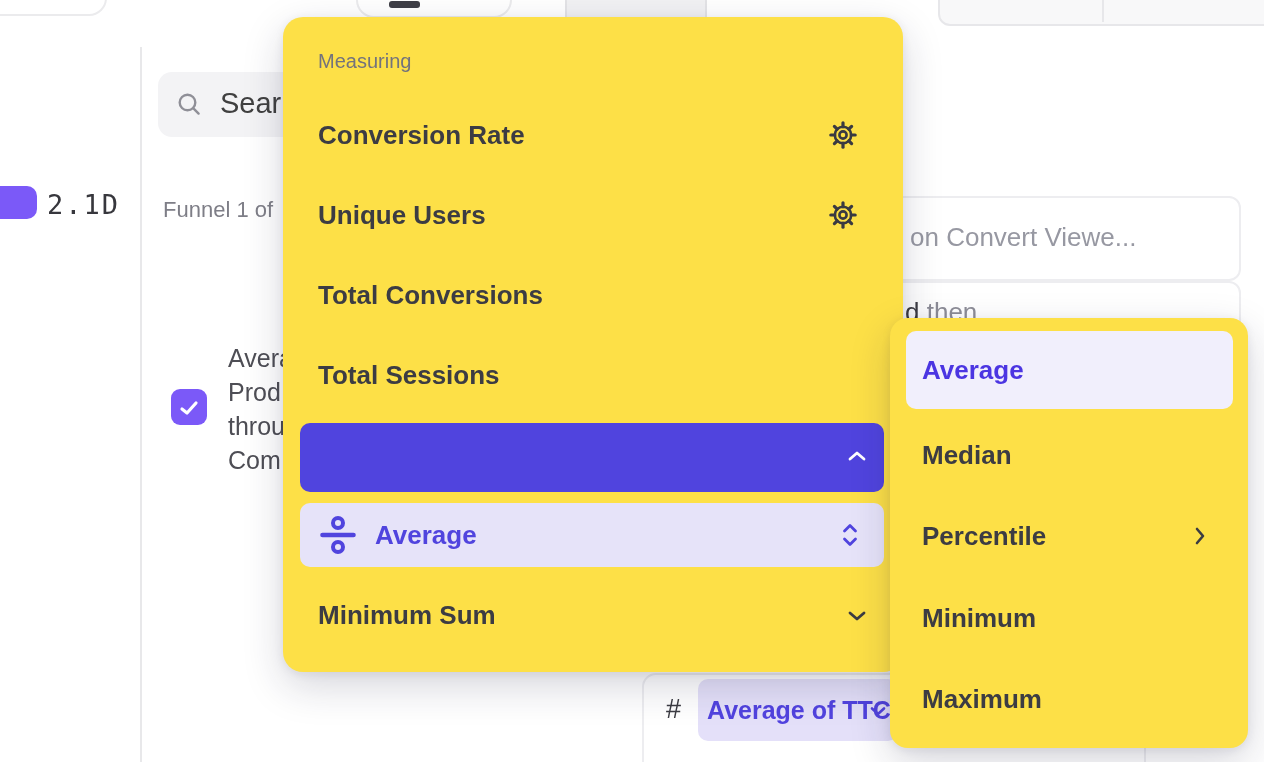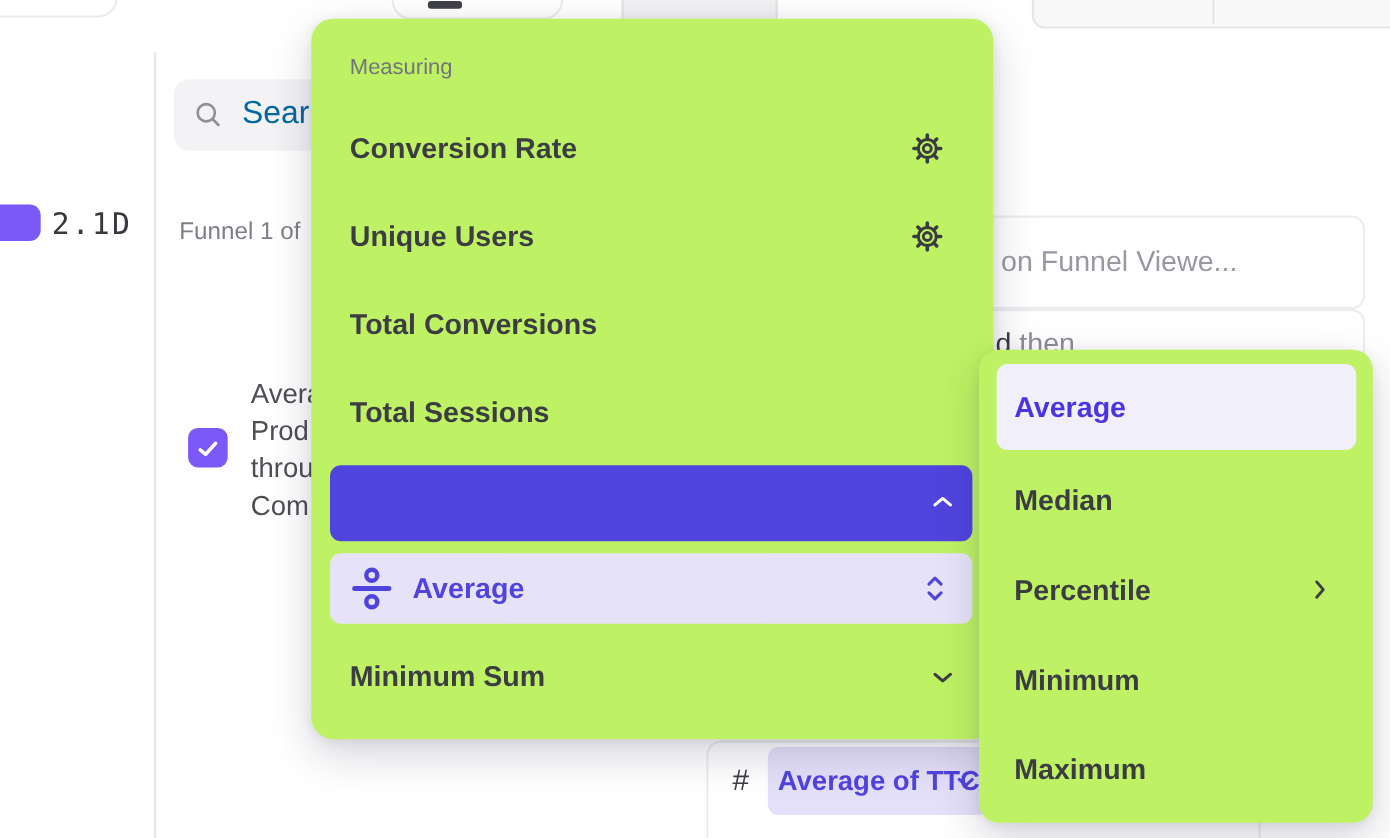--- a/index.html
+++ b/index.html
@@ -2,21 +2,21 @@
 <html><head>
 <meta charset="utf-8">
 <style>
   html,body{margin:0;padding:0;background:#fff;}
   body{font-family:"Liberation Sans","DejaVu Sans",sans-serif;}
   #stage{position:relative;width:1264px;height:762px;overflow:hidden;background:#fff;}
   .abs{position:absolute;}
   .card{background:#fff;border:2px solid #ededf0;border-radius:12px;}
   .menu-text{font-size:26px;font-weight:600;color:#3c3c43;line-height:30px;white-space:nowrap;}
   .muted{color:#8d8d97;}
-  .panel{background:#bef264;border-radius:20px;box-shadow:0 14px 40px rgba(30,30,60,.18),0 2px 10px rgba(30,30,60,.08);}
+  .panel{background:#fde047;border-radius:20px;box-shadow:0 14px 40px rgba(30,30,60,.18),0 2px 10px rgba(30,30,60,.08);}
   .pill-bg{background:#E4E0F9;border-radius:10px;}
   .vline{background:#e8e8ea;width:2px;}
   svg{display:block;}
 </style>
 </head>
 <body>
 
 <div id="stage">
 
   <div class="abs" style="left:-40px;top:-42px;width:143px;height:54px;background:#fff;border:2px solid #ebebed;border-radius:18px;"></div>
@@ -33,21 +33,21 @@
     <div class="abs" style="left:162px;top:0;width:2px;height:30px;background:#e7e7ea;"></div>
   </div>
 
   <div class="abs" style="left:158px;top:72px;width:182px;height:65px;background:#f3f3f5;border-radius:14px;">
     <span class="abs" style="left:18px;top:19px;">
       <svg width="26" height="26" viewBox="0 0 26 26" fill="none" stroke="#8f8f97" stroke-width="2.4" stroke-linecap="round">
         <circle cx="11.5" cy="11.5" r="7.8"></circle>
           <line x1="17.4" y1="17.4" x2="22.6" y2="22.6"></line>
       </svg>
     </span>
-    <span class="abs" style="left:62px;top:15px;font-size:29px;color:#0369a1;white-space:nowrap;">Sear</span>
+    <span class="abs" style="left:62px;top:15px;font-size:29px;color:#404040;white-space:nowrap;">Sear</span>
   </div>
 
   <div class="abs" style="left:163px;top:197px;font-size:22px;color:#7e7e87;white-space:nowrap;">Funnel 1 of</div>
 
   <div class="abs" style="left:-10px;top:186px;width:47px;height:33px;background:#7B59F8;border-radius:10px;"></div>
   <div class="abs" style="left:47px;top:189px;font-size:27px;color:#37373d;letter-spacing:2px;font-family:'DejaVu Sans Mono','Liberation Mono',monospace;">2.1D</div>
 
 
   <span class="abs" style="left:171px;top:389px;width:36px;height:36px;background:#7B59F8;border-radius:9px;">
     <span class="abs" style="left:6px;top:7px;">
@@ -57,21 +57,21 @@
     </span>
   </span>
   <div class="abs" style="left:228px;top:341px;font-size:25px;color:#4e4e55;line-height:34px;white-space:nowrap;">
     <div>Avera</div>
     <div>Prod</div>
     <div>throu</div>
     <div>Com</div>
   </div>
 
   <div class="abs card" style="left:640px;top:196px;width:597px;height:81px;">
-    <span class="abs muted" style="left:268px;top:24px;font-size:26px;font-weight:500;color:#9798a2;white-space:nowrap;">on Funnel Viewe...</span>
+    <span class="abs muted" style="left:268px;top:24px;font-size:26px;font-weight:500;color:#9798a2;white-space:nowrap;">on Convert Viewe...</span>
   </div>
   <div class="abs card" style="left:640px;top:281px;width:597px;height:160px;">
     <span class="abs" style="left:263px;top:14px;font-size:26px;font-weight:500;white-space:nowrap;">
       <span style="color:#3c3c43;">d</span><span style="color:#8d8d97;"> then</span>
     </span>
   </div>
 
   <div class="abs card" style="left:642px;top:673px;width:500px;height:100px;border-radius:14px;">
     <span class="abs" style="left:22px;top:19px;font-size:27px;font-weight:500;color:#3c3c43;">#</span>
     <div class="abs pill-bg" style="left:54px;top:4px;width:200px;height:62px;">

